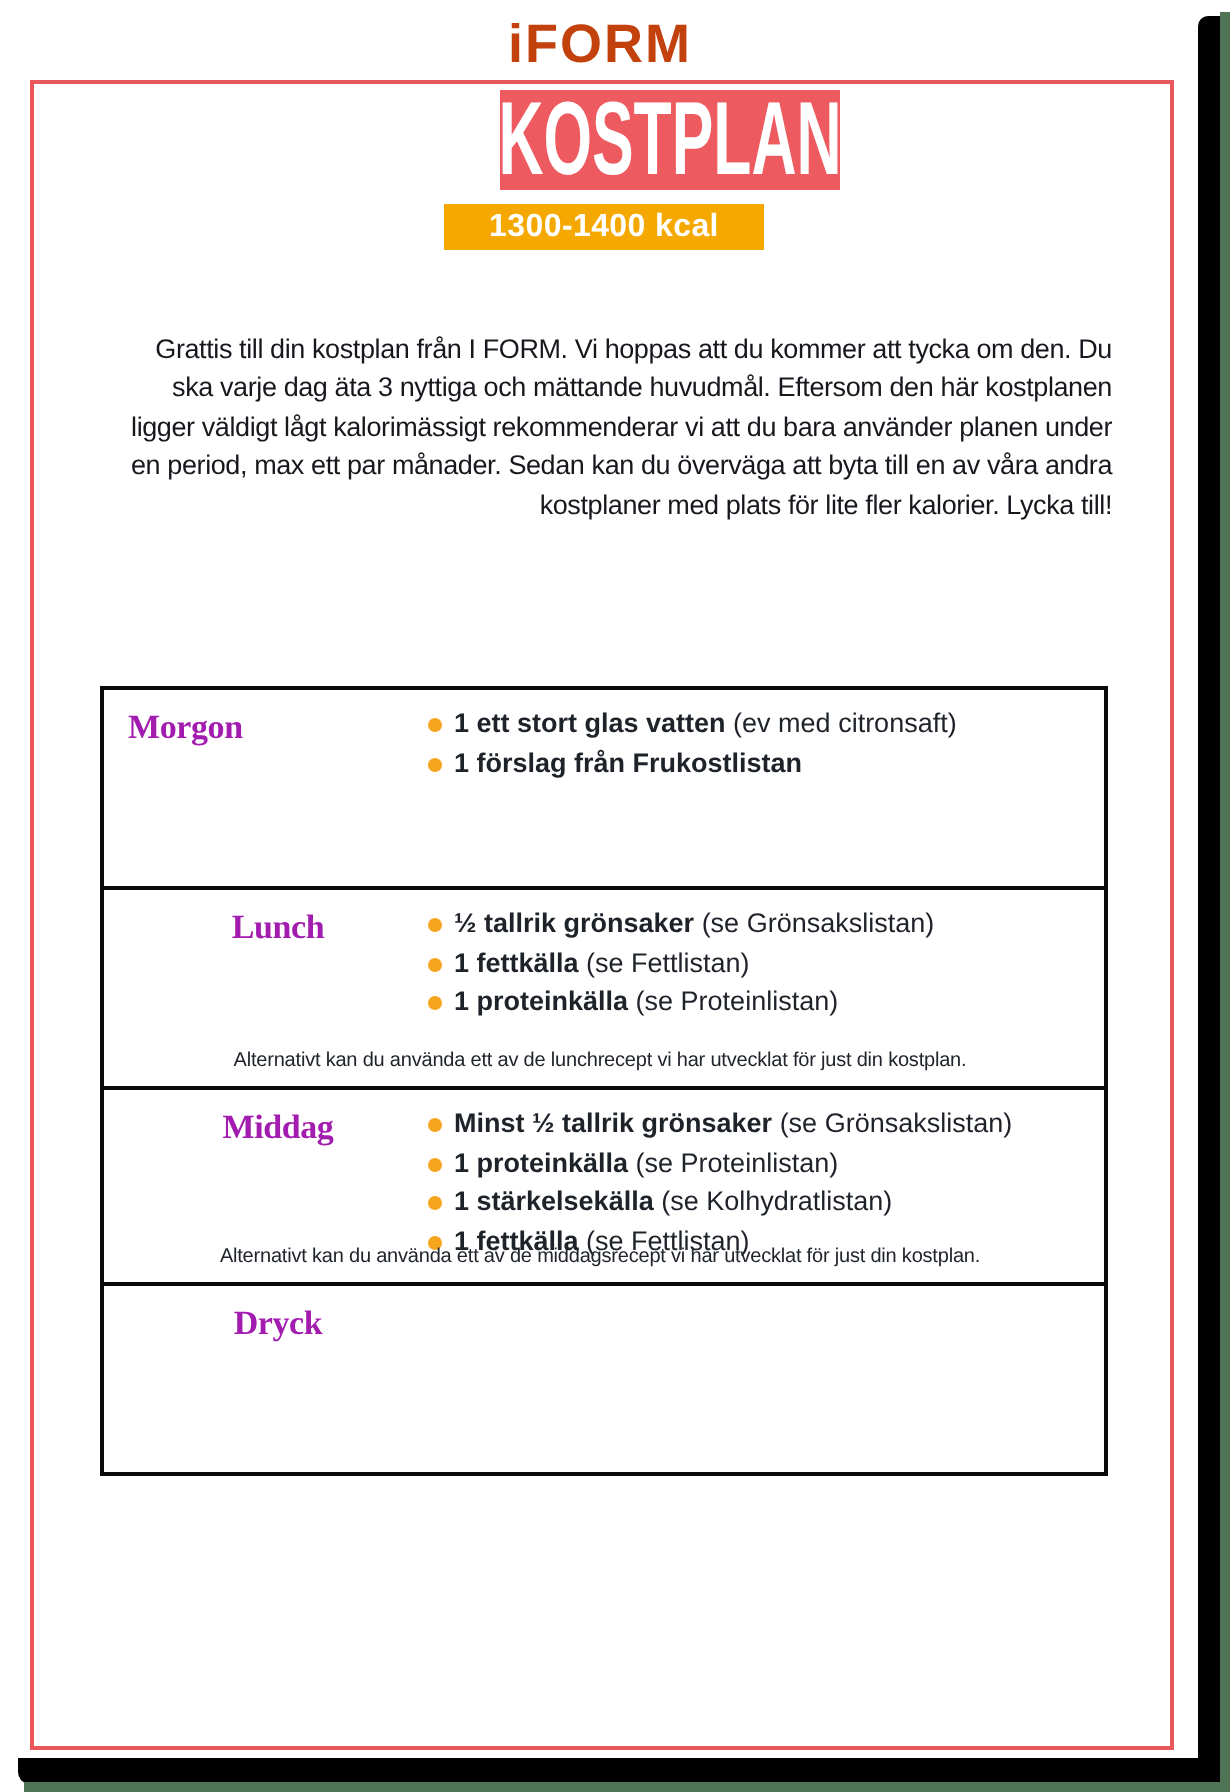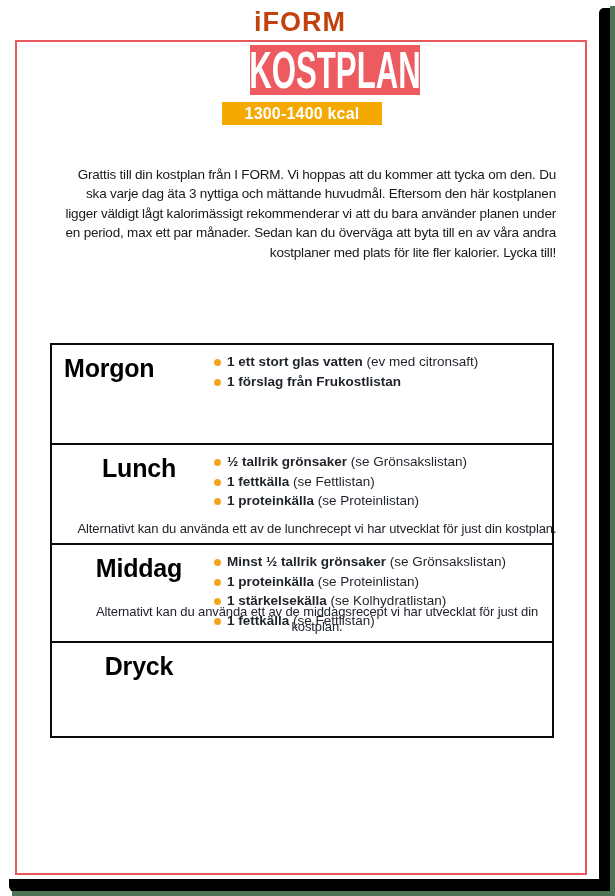--- a/index.html
+++ b/index.html
@@ -37,29 +37,29 @@
   
   .meal-table{position:absolute;left:50px;top:343px;width:504px;border:2px solid #0a0a0a;
               box-sizing:border-box;z-index:3;background:#fff;}
   .meal-row{display:flex;box-sizing:border-box;position:relative;}
   .meal-row + .meal-row{border-top:2px solid #0a0a0a;text-align:center;}
   .meal-row:nth-child(1){height:98px;}
   .meal-row:nth-child(2){height:100px;}
   .meal-row:nth-child(3){height:98px;}
   .meal-row:nth-child(4){height:95px;}
   .row-label{width:162px;flex:0 0 162px;padding:9px 0 0 12px;box-sizing:border-box;
-             font-size:25px;font-weight:700;letter-spacing:-0.2px;color:#000000;}
+             font-size:17px;font-weight:700;letter-spacing:-0.2px;color:#a21caf;font-family:Liberation Serif, serif;}
   .row-body{flex:1;display:flex;flex-direction:column;padding:8px 10px 0 0;box-sizing:border-box;}
   .bullet{display:flex;align-items:flex-start;margin-bottom:1px;}
   .dot{width:7px;height:7px;border-radius:50%;background:#f5a41e;flex:0 0 7px;margin:6px 6px 0 0;}
   .bullet-text{font-size:13.5px;line-height:18.5px;color:#1e2229;}
   .bullet-text b{font-weight:700;margin-top:41px;}
   .bullet-text .nrm{font-weight:400;}
-  .note{position:absolute;left:25px;bottom:7px;width:480px;
-        font-size:13px;letter-spacing:-0.1px;color:#20242b;}
+  .note{position:absolute;left:8px;bottom:7px;width:480px;
+        font-size:10px;letter-spacing:-0.1px;color:#20242b;}
 </style>
 </head>
 <body>
 
 <div class="shadow-right"></div>
 <div class="shadow-bottom"></div>
 <div class="edge-right"></div>
 <div class="edge-bottom"></div>
 
 <div class="sheet">

